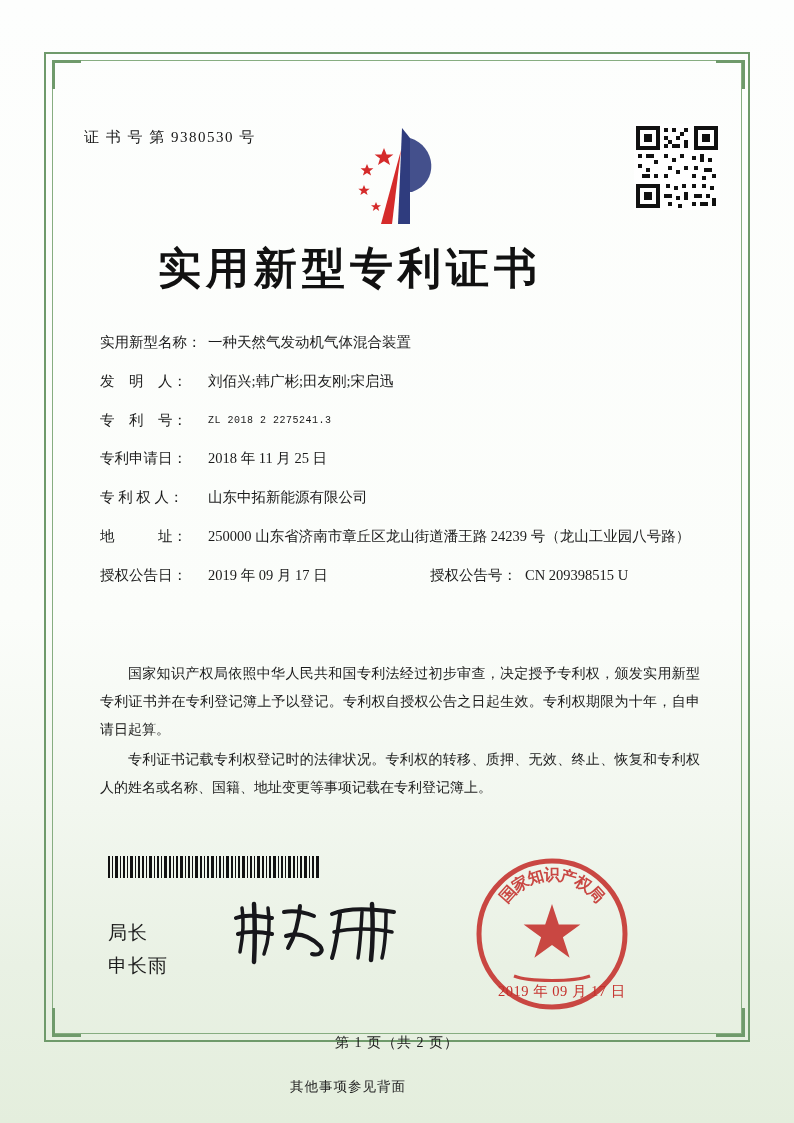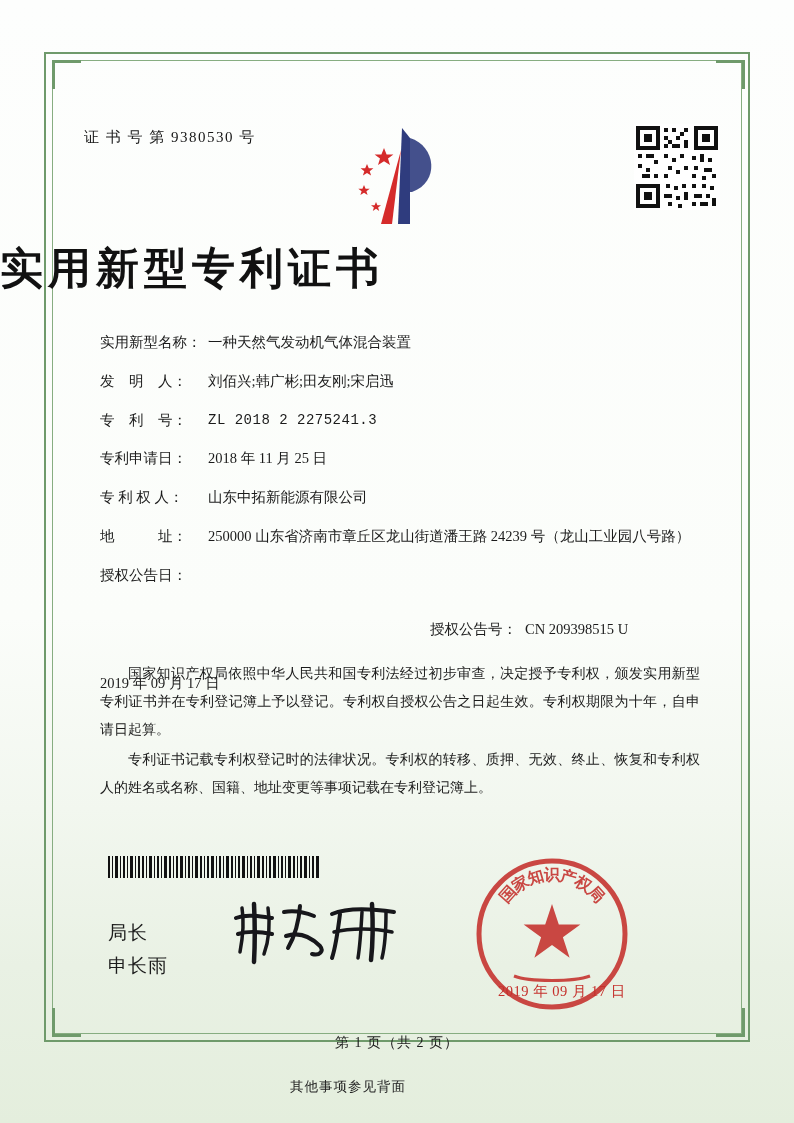--- a/index.html
+++ b/index.html
@@ -70,20 +70,21 @@
   .qr {
     position: absolute;
     left: 634px; top: 124px;
     width: 86px; height: 86px;
   }
 
   .title {
     position: absolute;
     left: 0; top: 240px;
     width: 700px;
+    text-align: center;
     font-size: 43px;
     font-weight: bold;
     letter-spacing: 5px;
     color: #111;
     font-family: "DejaVu Serif", "Liberation Serif", serif;
   }
 
   
   .fields {
     position: absolute;
@@ -100,23 +101,23 @@
   }
   .row .label {
     width: 108px;
     flex: 0 0 108px;
     letter-spacing: 0px;
   }
   .row .value {
     flex: 1 1 auto;
     white-space: normal;
   }
-  .mono { font-family: "Liberation Mono", "DejaVu Sans Mono", monospace; font-size: 14px; letter-spacing: 0.5px;}
+  .mono { font-family: "Liberation Mono", "DejaVu Sans Mono", monospace; font-size: 10px; letter-spacing: 0.5px;}
   .row-2col { display: flex; }
-  .row-2col .seg1 { width: 330px; display: flex; flex-direction: column; }
+  .row-2col .seg1 { width: 330px; display: flex; }
   .row-2col .seg2 { display: flex; }
   .row-2col .seg2 .label2 { margin-right: 8px; }
 
   
   .paras {
     position: absolute;
     left: 100px; top: 660px;
     width: 600px;
     font-size: 14px;
     line-height: 2.0;

